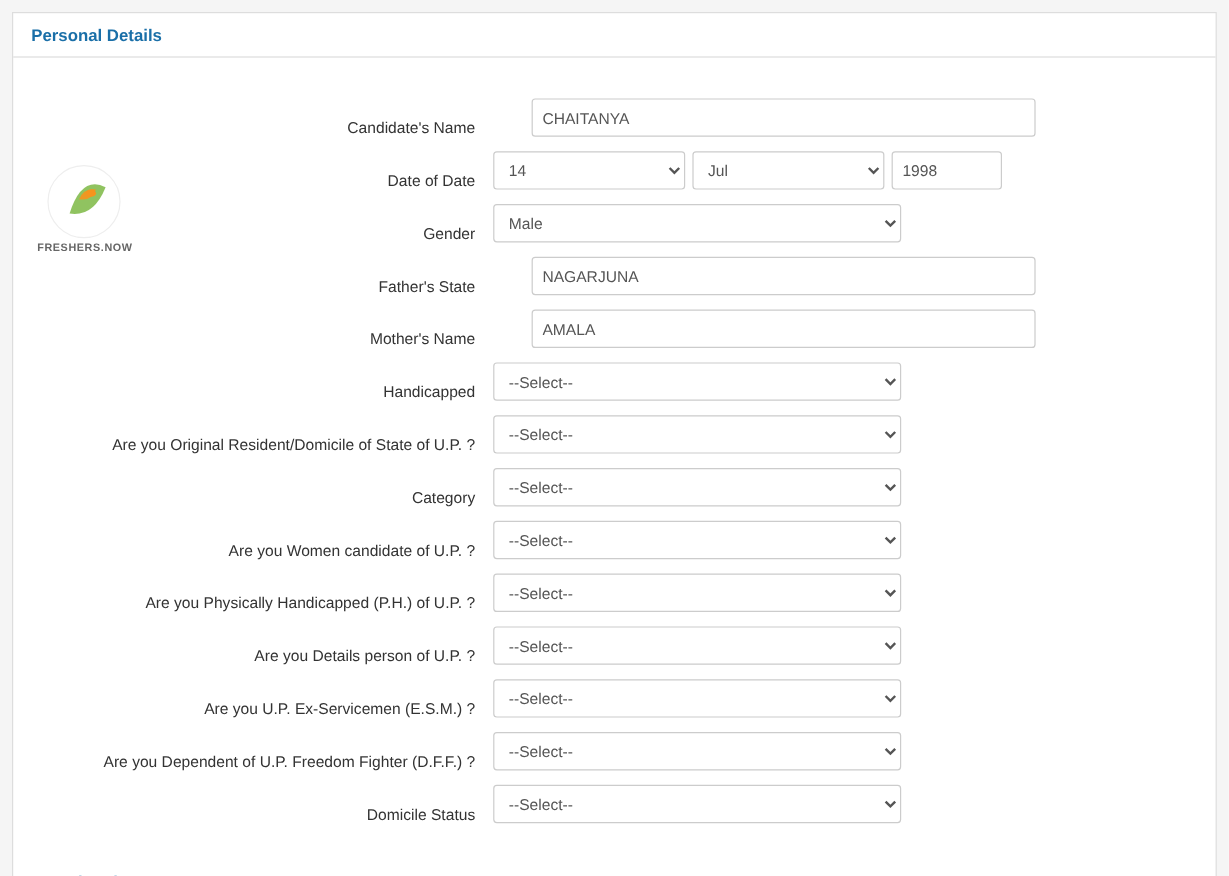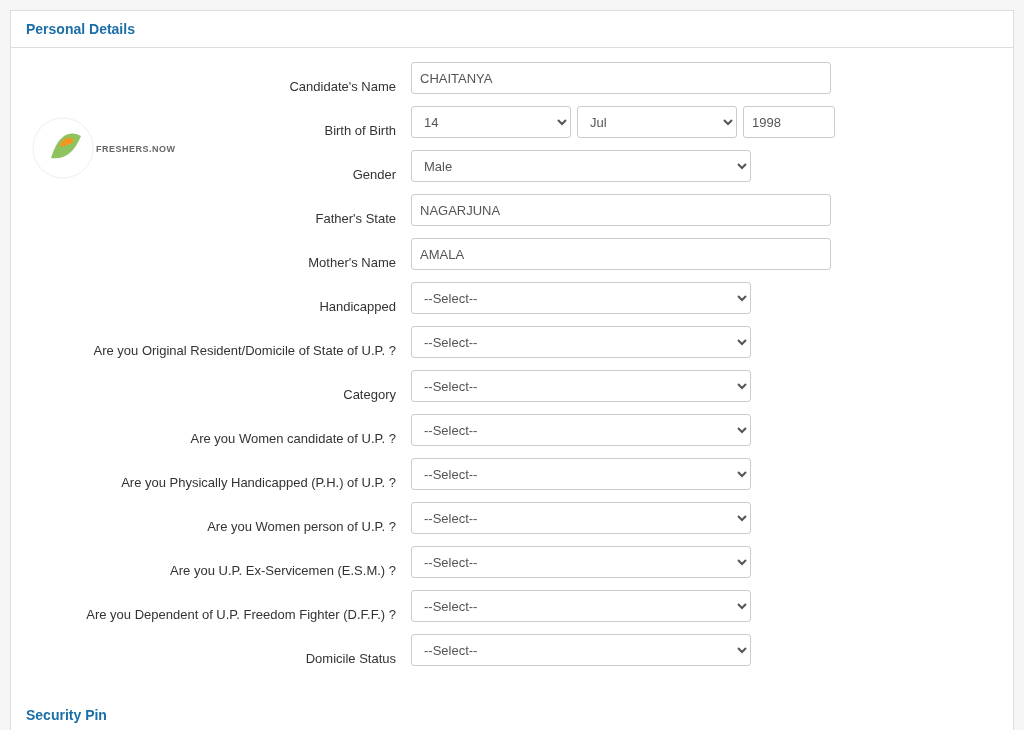--- a/index.html
+++ b/index.html
@@ -14,21 +14,21 @@
       margin: 10px;
       border: 1px solid #ddd;
       padding: 0 0 20px 0;
     }
     .section-header {
       color: #1a6fa8;
       font-size: 14px;
       font-weight: bold;
       padding: 10px 15px;
       border-bottom: 1px solid #ddd;
-      margin-bottom: 8px;
+      margin-bottom: 28px;
     }
     .form-section {
       position: relative;
       padding: 5px 20px 10px 20px;
     }
     .form-row {
       display: flex;
       align-items: center;
       margin-bottom: 10px;
       min-height: 34px;
@@ -46,20 +46,21 @@
       height: 32px;
       border: 1px solid #ccc;
       border-radius: 3px;
       padding: 4px 8px;
       font-size: 13px;
       color: #555;
       outline: none;
     }
     input.form-control {
       width: 420px;
+      margin-left: 32px;
     }
     select.form-control {
       width: 340px;
       background: #fff;
       cursor: pointer;
     }
     .dob-row {
       display: flex;
       align-items: center;
       gap: 6px;
@@ -75,21 +76,21 @@
       border-radius: 3px;
       padding: 4px 8px;
       font-size: 13px;
       color: #555;
     }
     .security-section {
       margin-top: 10px;
     }
     .logo-img {
       display: flex;
-      flex-direction: row;
+      flex-direction: column;
       align-items: center;
       font-size: 10px;
       color: #666;
     }
   </style>
 </head>
 <body>
 
 <div class="page-wrapper">
 
@@ -111,21 +112,21 @@
         <span style="font-size:9px; color:#666; font-weight:bold; letter-spacing:0.5px;">FRESHERS.NOW</span>
       </div>
     </div>
 
     <div class="form-row">
       <div class="form-label">Candidate's Name</div>
       <input class="form-control" type="text" value="CHAITANYA" style="">
     </div>
 
     <div class="form-row">
-      <div class="form-label">Birth of Birth</div>
+      <div class="form-label">Date of Date</div>
       <div class="dob-row">
         <select class="form-control">
           <option>14</option>
           <option>1</option><option>2</option><option>3</option><option>4</option><option>5</option>
           <option>6</option><option>7</option><option>8</option><option>9</option><option>10</option>
           <option>11</option><option>12</option><option>13</option><option>15</option><option>16</option>
           <option>17</option><option>18</option><option>19</option><option>20</option><option>21</option>
           <option>22</option><option>23</option><option>24</option><option>25</option><option>26</option>
           <option>27</option><option>28</option><option>29</option><option>30</option><option>31</option>
         </select>
@@ -199,21 +200,21 @@
     <div class="form-row">
       <div class="form-label">Are you Physically Handicapped (P.H.) of U.P. ?</div>
       <select class="form-control">
         <option>--Select--</option>
         <option>Yes</option>
         <option>No</option>
       </select>
     </div>
 
     <div class="form-row">
-      <div class="form-label">Are you Women person of U.P. ?</div>
+      <div class="form-label">Are you Details person of U.P. ?</div>
       <select class="form-control">
         <option>--Select--</option>
         <option>Yes</option>
         <option>No</option>
       </select>
     </div>
 
     <div class="form-row">
       <div class="form-label">Are you U.P. Ex-Servicemen (E.S.M.) ?</div>
       <select class="form-control">

